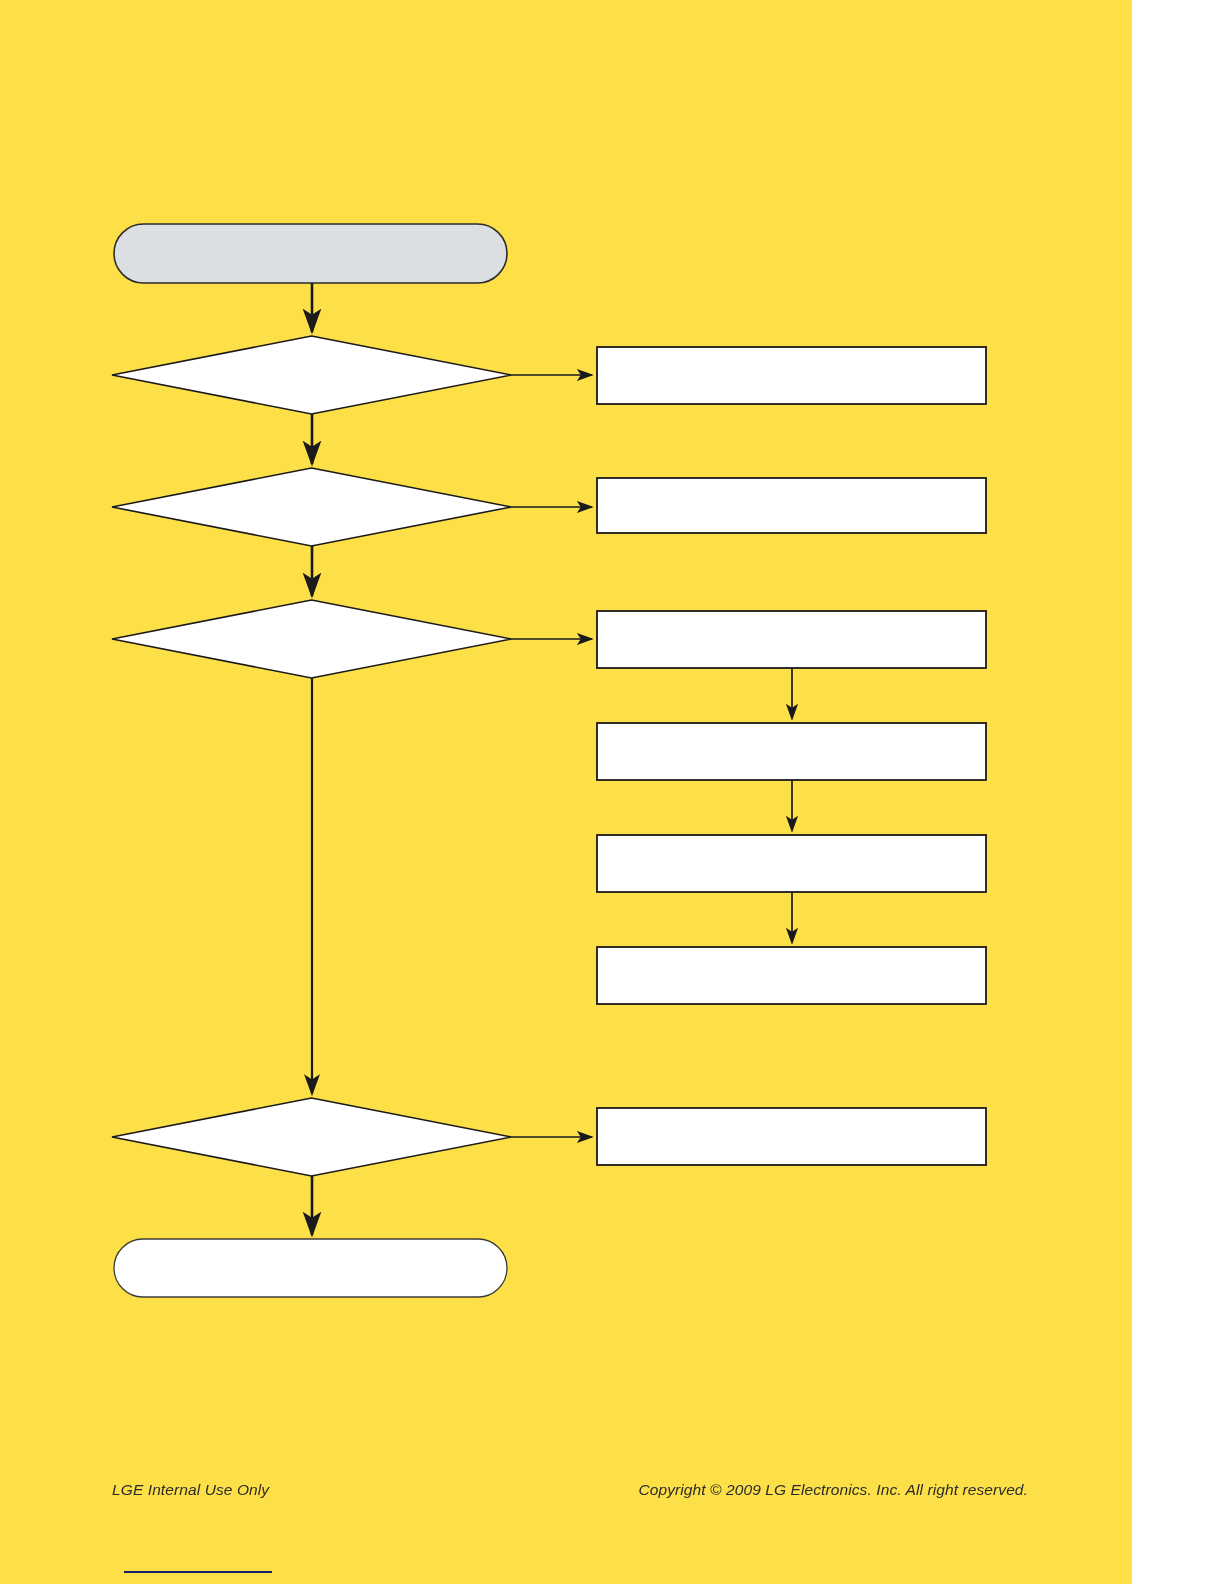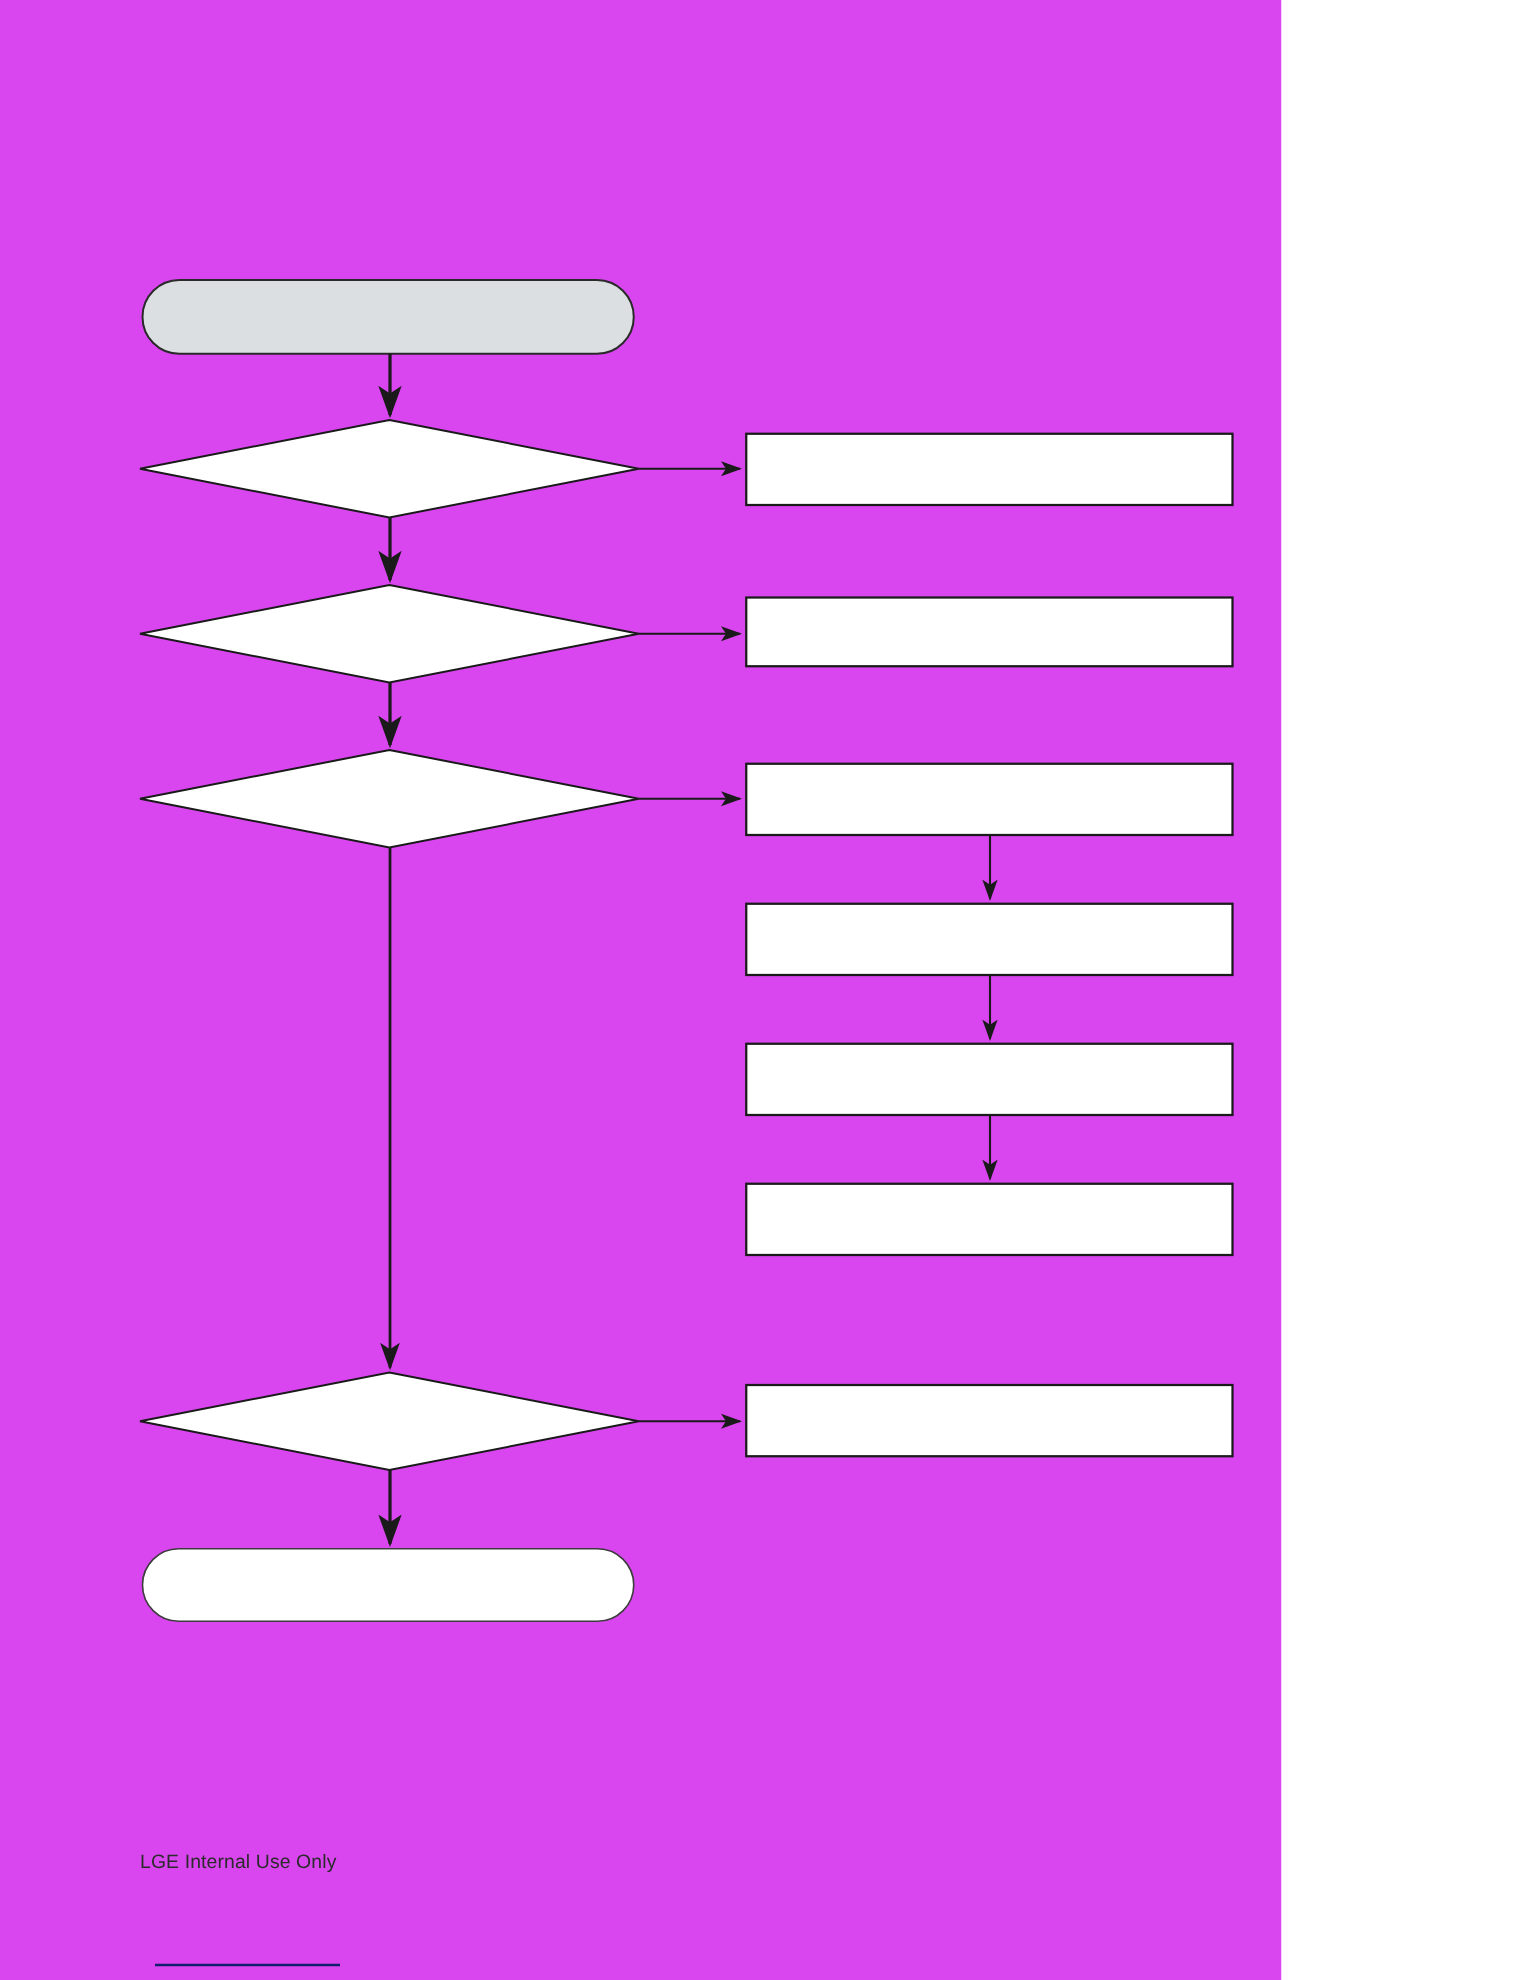--- a/index.html
+++ b/index.html
@@ -7,24 +7,25 @@
     margin: 0;
     padding: 0;
     background: #ffffff;
   }
   body {
     font-family: "Liberation Sans", sans-serif;
     color: #1a1a1a;
   }
   #page {
     position: relative;
-    width: 1025px;
+    width: 1132px;
     height: 1584px;
-    background: #d946ef;
+    background: #fde047;
     overflow: hidden;
+    font-style: italic;
   }
   #flow-svg {
     position: absolute;
     left: 0;
     top: 0;
     width: 1224px;
     height: 1584px;
     display: block;
   }
   .footer-left {
@@ -157,17 +158,18 @@
 
       <line x1="511" y1="1137" x2="592" y2="1137" stroke-width="1.7" marker-end="url(#arrowhead)"></line>
 
       <line x1="312" y1="1176" x2="312" y2="1235" stroke-width="2.6" marker-end="url(#arrowhead)"></line>
     </g>
   </svg>
 
   <div class="footer-left">LGE Internal Use Only</div>
 
   <div class="footer-right">
+    <div>Copyright © 2009 LG Electronics. Inc. All right reserved.</div>
   </div>
 
   <div class="bottom-rule"></div>
 
 </div>
 
 </body></html>

